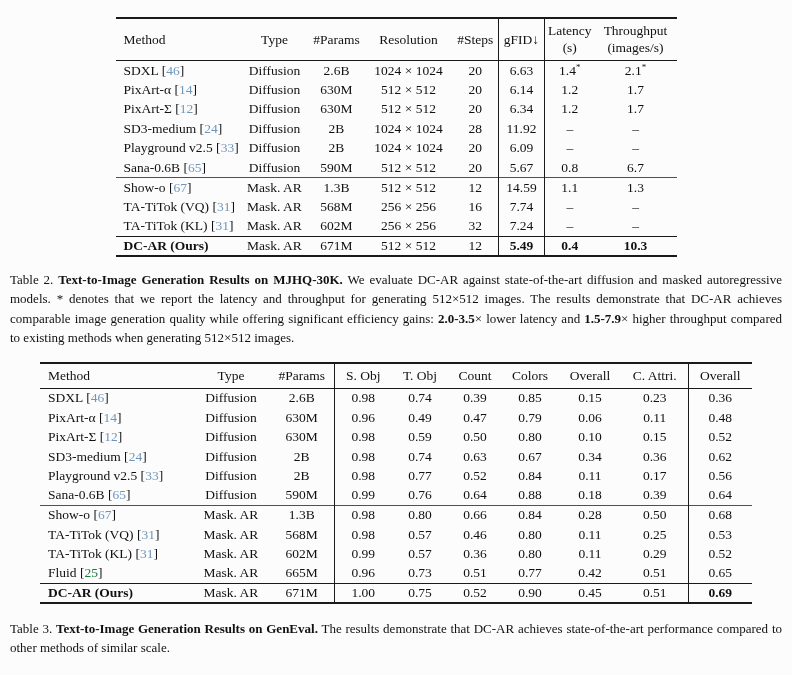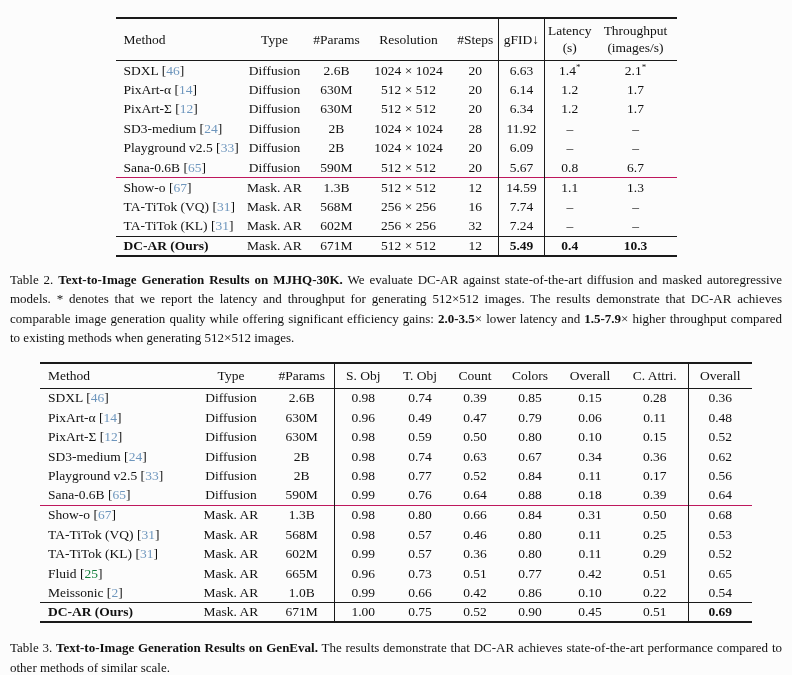--- a/index.html
+++ b/index.html
@@ -219,21 +219,21 @@
     <tbody>
         <tr>
           <td>SDXL [<span class="cite" style="color: rgb(110, 150, 189);">46</span>]</td>
           <td>Diffusion</td>
           <td>2.6B</td>
           <td class="vline">0.98</td>
           <td>0.74</td>
           <td>0.39</td>
           <td>0.85</td>
           <td>0.15</td>
-          <td>0.28</td>
+          <td>0.23</td>
           <td class="vline">0.36</td>
         </tr>
         <tr>
           <td>PixArt-α [<span class="cite" style="color: rgb(110, 150, 189);">14</span>]</td>
           <td>Diffusion</td>
           <td>630M</td>
           <td class="vline">0.96</td>
           <td>0.49</td>
           <td>0.47</td>
           <td>0.79</td>
@@ -290,21 +290,21 @@
           <td class="vline">0.64</td>
         </tr>
         <tr class="gs">
           <td>Show-o [<span class="cite" style="color: rgb(110, 150, 189);">67</span>]</td>
           <td>Mask. AR</td>
           <td>1.3B</td>
           <td class="vline">0.98</td>
           <td>0.80</td>
           <td>0.66</td>
           <td>0.84</td>
-          <td>0.31</td>
+          <td>0.28</td>
           <td>0.50</td>
           <td class="vline">0.68</td>
         </tr>
         <tr>
           <td>TA-TiTok (VQ) [<span class="cite" style="color: rgb(110, 150, 189);">31</span>]</td>
           <td>Mask. AR</td>
           <td>568M</td>
           <td class="vline">0.98</td>
           <td>0.57</td>
           <td>0.46</td>
@@ -330,32 +330,20 @@
           <td>Mask. AR</td>
           <td>665M</td>
           <td class="vline">0.96</td>
           <td>0.73</td>
           <td>0.51</td>
           <td>0.77</td>
           <td>0.42</td>
           <td>0.51</td>
           <td class="vline">0.65</td>
         </tr>
-        <tr>
-          <td>Meissonic [<span class="cite" style="color: rgb(110, 150, 189);">2</span>]</td>
-          <td>Mask. AR</td>
-          <td>1.0B</td>
-          <td class="vline">0.99</td>
-          <td>0.66</td>
-          <td>0.42</td>
-          <td>0.86</td>
-          <td>0.10</td>
-          <td>0.22</td>
-          <td class="vline">0.54</td>
-        </tr>
         <tr class="es">
           <td class="b">DC-AR (Ours)</td>
           <td>Mask. AR</td>
           <td>671M</td>
           <td class="vline">1.00</td>
           <td>0.75</td>
           <td>0.52</td>
           <td>0.90</td>
           <td>0.45</td>
           <td>0.51</td>

